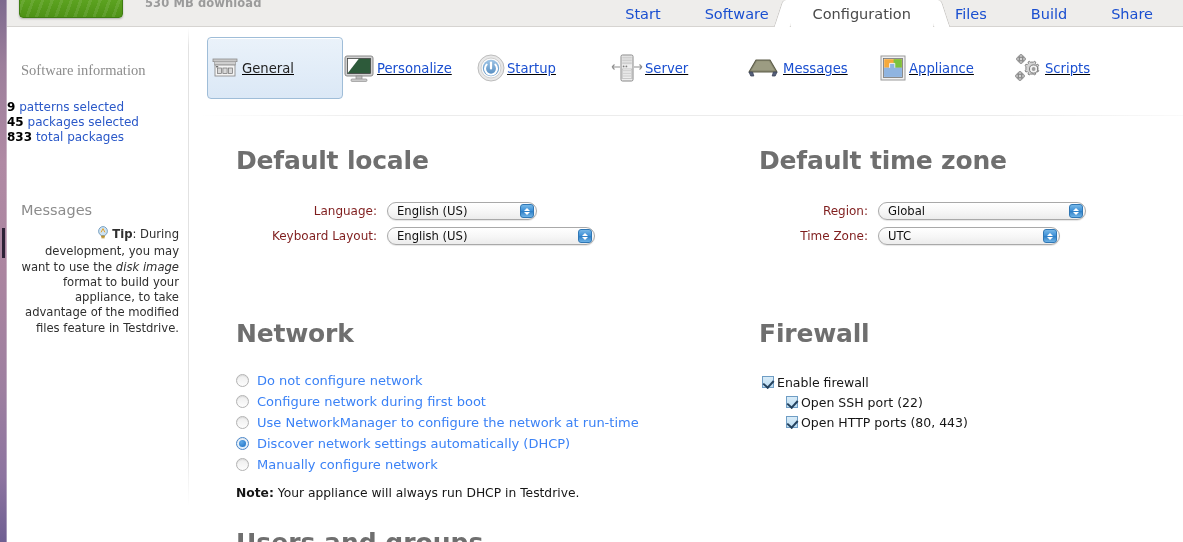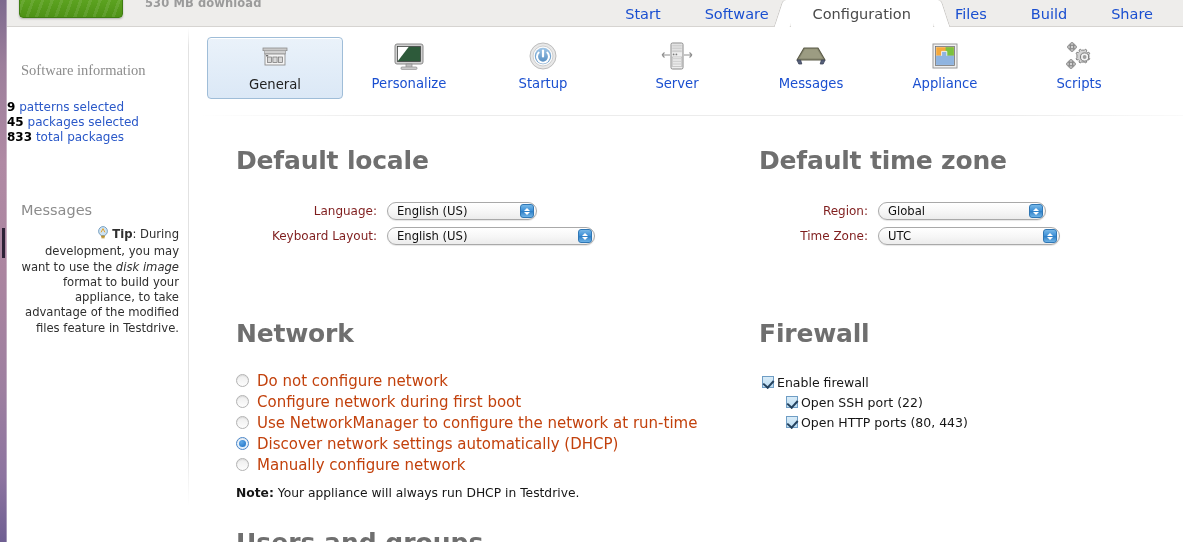--- a/index.html
+++ b/index.html
@@ -132,22 +132,23 @@
     position:absolute; left:190px; top:28px; width:993px; height:88px;
     background:#ffffff;
   }
   .icon-bar::after{
     content:""; position:absolute; left:10px; right:0; bottom:0; height:1px;
     background: linear-gradient(to right, #ffffff 0%, #ececec 18%, #ececec 82%, #fafafa 100%);
   }
   .icon-item {
     position:absolute; top:9px;
     width:136px; height:62px;
-    display:flex; flex-direction:column; align-items:center; justify-content:flex-start;
+    display:flex; align-items:center; justify-content:flex-start;
     cursor:pointer;
+    text-decoration:underline;
   }
   .icon-item .glyph { height:38px; display:flex; align-items:center; justify-content:center; }
   .icon-item .cap {
     font-size:13.2px; color:#1a4fd0; margin-top:1px; white-space:nowrap;
   }
   .icon-item.sel {
     background: linear-gradient(to bottom, #eaf2fa 0%, #dbe8f6 100%);
     border:1px solid #9fbdd8;
     border-radius:4px;
     box-shadow: inset 0 1px 0 #ffffff;
@@ -197,21 +198,21 @@
     border:1px solid #b3b3b3;
     box-shadow: inset 0 1px 1px rgba(0,0,0,.08);
     margin-right:8px; flex:none;
     display:flex; align-items:center; justify-content:center;
   }
   .radio.on { border-color:#4a86c8; background: linear-gradient(to bottom,#f3f8fd,#e2eefa); }
   .radio.on::after {
     content:""; width:7px; height:7px; border-radius:50%;
     background: radial-gradient(circle at 35% 30%, #5fa8e8, #1a6fc4);
   }
-  .rlabel { font-size:15px; color:#c2410c; }
+  .rlabel { font-size:13px; color:#3b82f6; }
   .note {
     position:absolute; font-size:12.3px; color:#161616;
   }
   .note b { font-weight:bold; }
 
   
   .cb-list { position:absolute; }
   .citem { display:flex; align-items:center; height:20px; cursor:pointer; }
   .cbox {
     width:12px; height:12px; flex:none; margin-right:3px;
@@ -434,21 +435,21 @@
           <span class="ar up"></span>
             <span class="ar dn"></span>
         </span>
       </div>
     </div>
 
     <div class="sec-title" style="left:569px; top:30px;">Default time zone</div>
 
     <div class="frow" style="left:569px; top:86px;">
       <div class="flabel" style="width:84px;">Region:</div>
-      <div class="select" style="width:168px; margin-left:10px;">
+      <div class="select" style="width:208px; margin-left:10px;">
         <span>Global</span>
         <span class="spin">
           <span class="ar up"></span>
             <span class="ar dn"></span>
         </span>
       </div>
     </div>
 
     <div class="frow" style="left:569px; top:111px;">
       <div class="flabel" style="width:84px;">Time Zone:</div>

